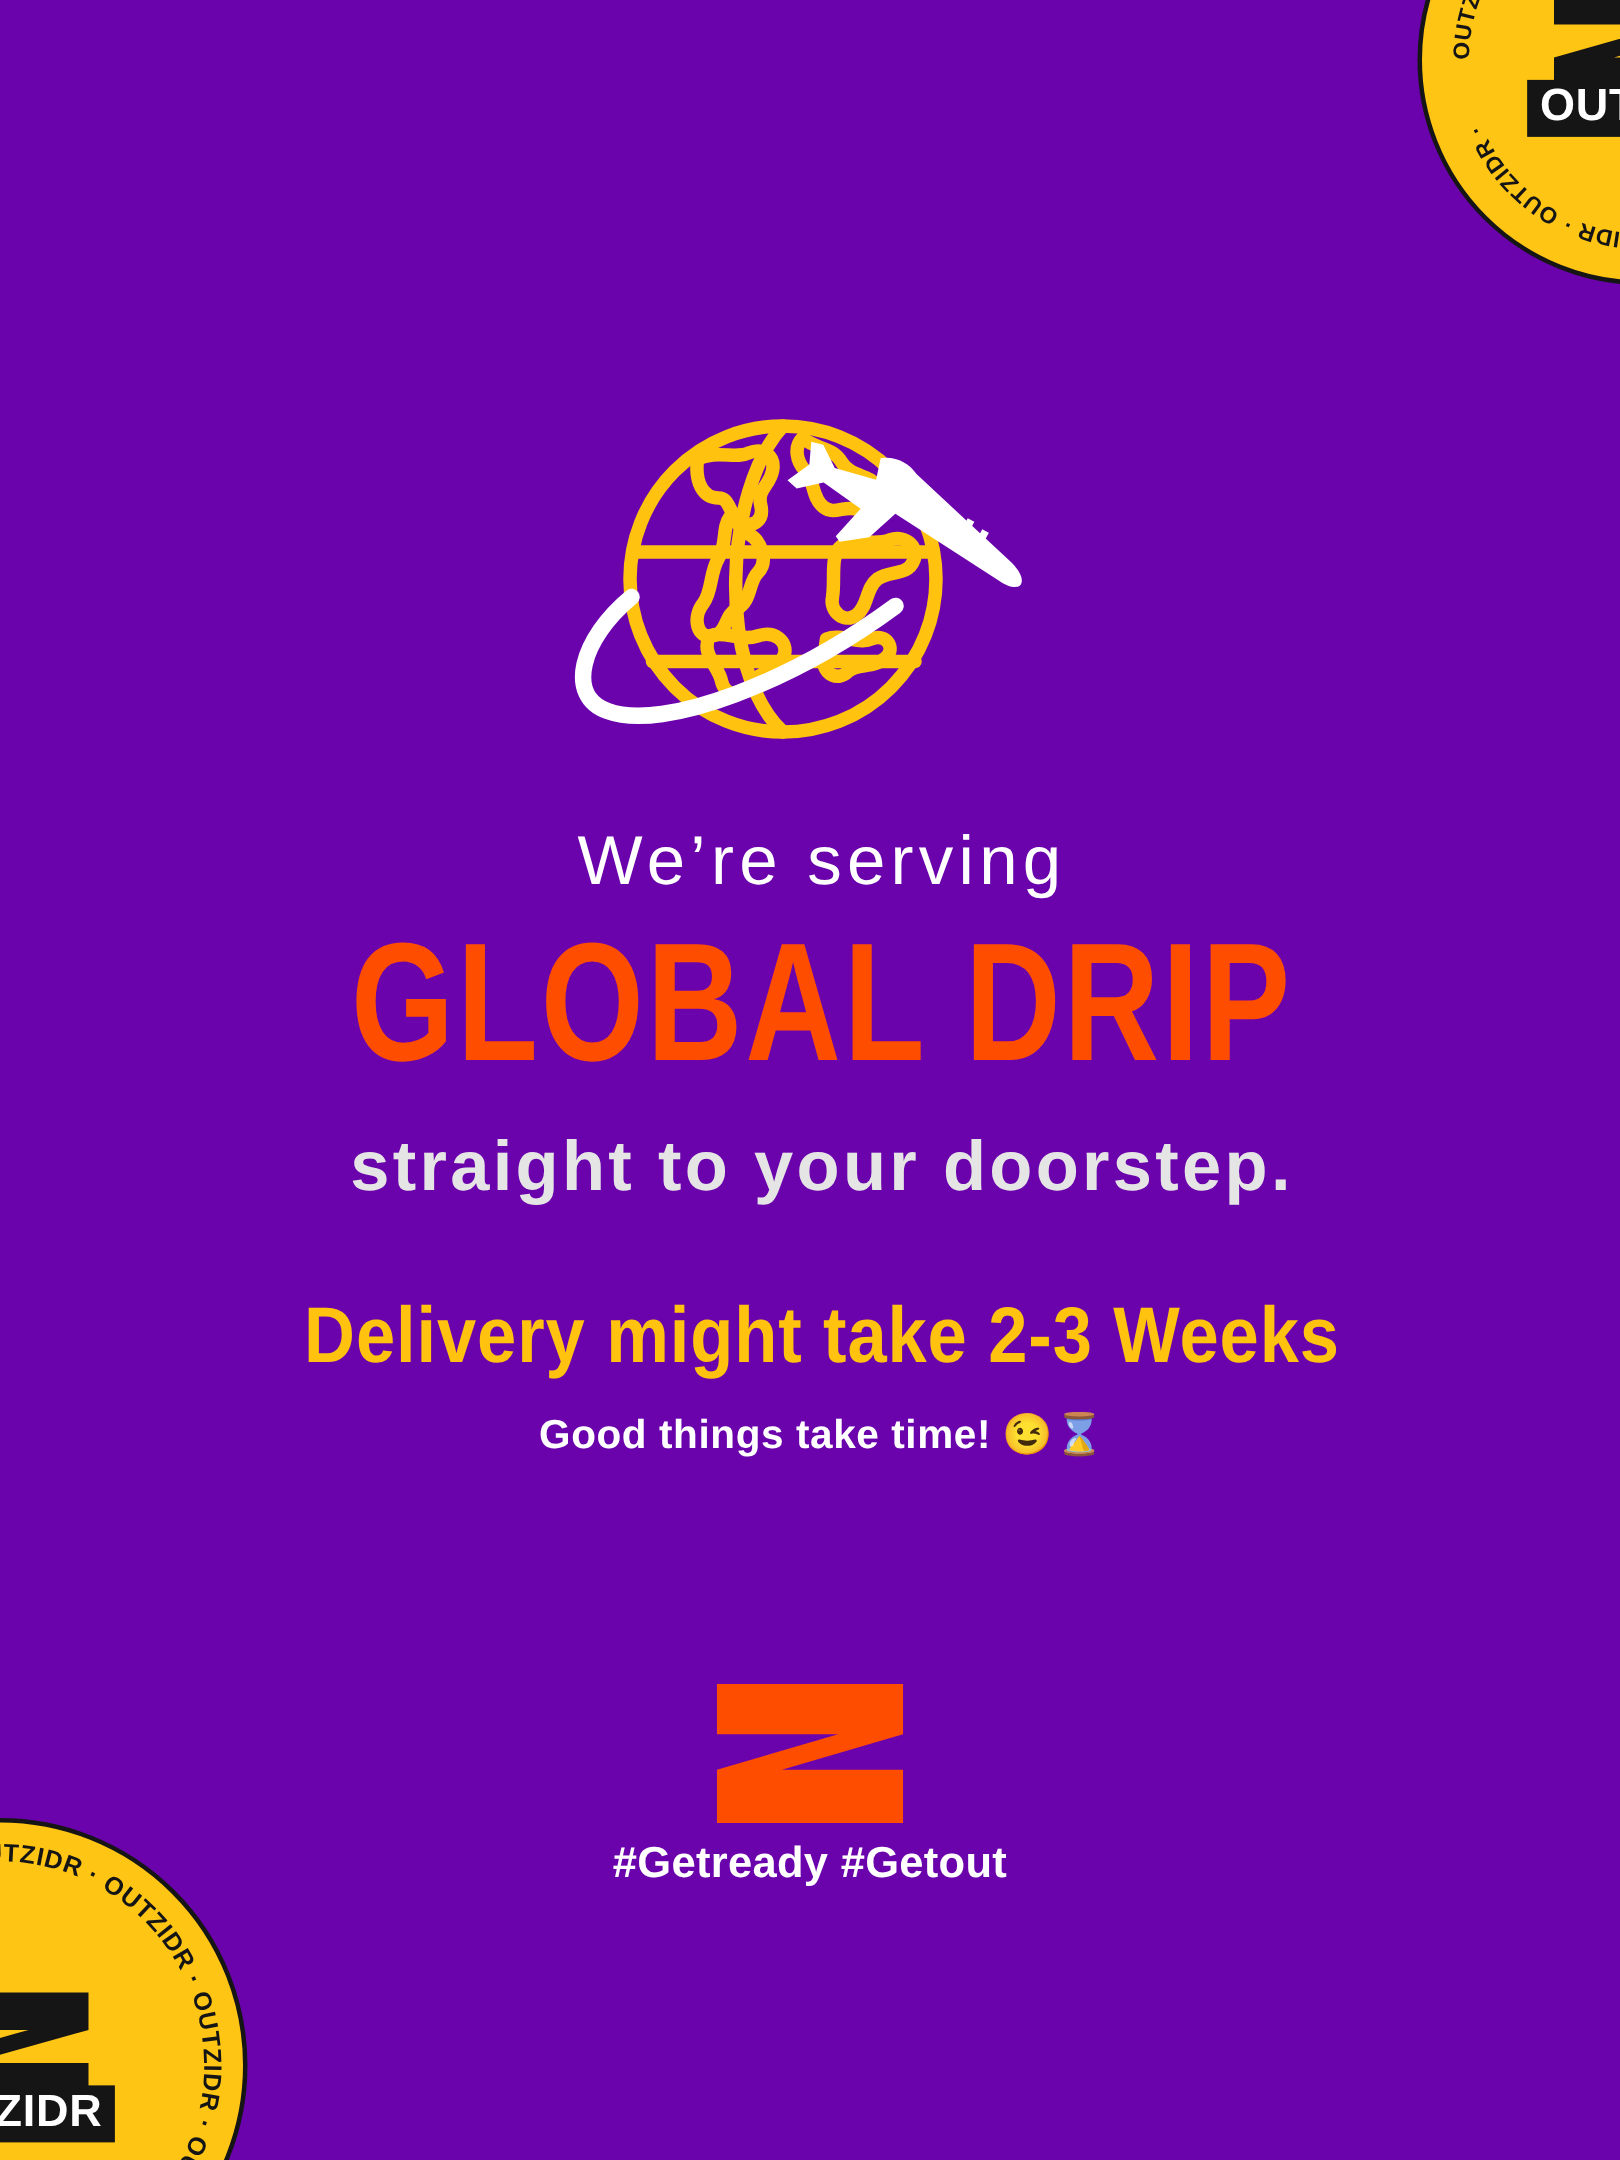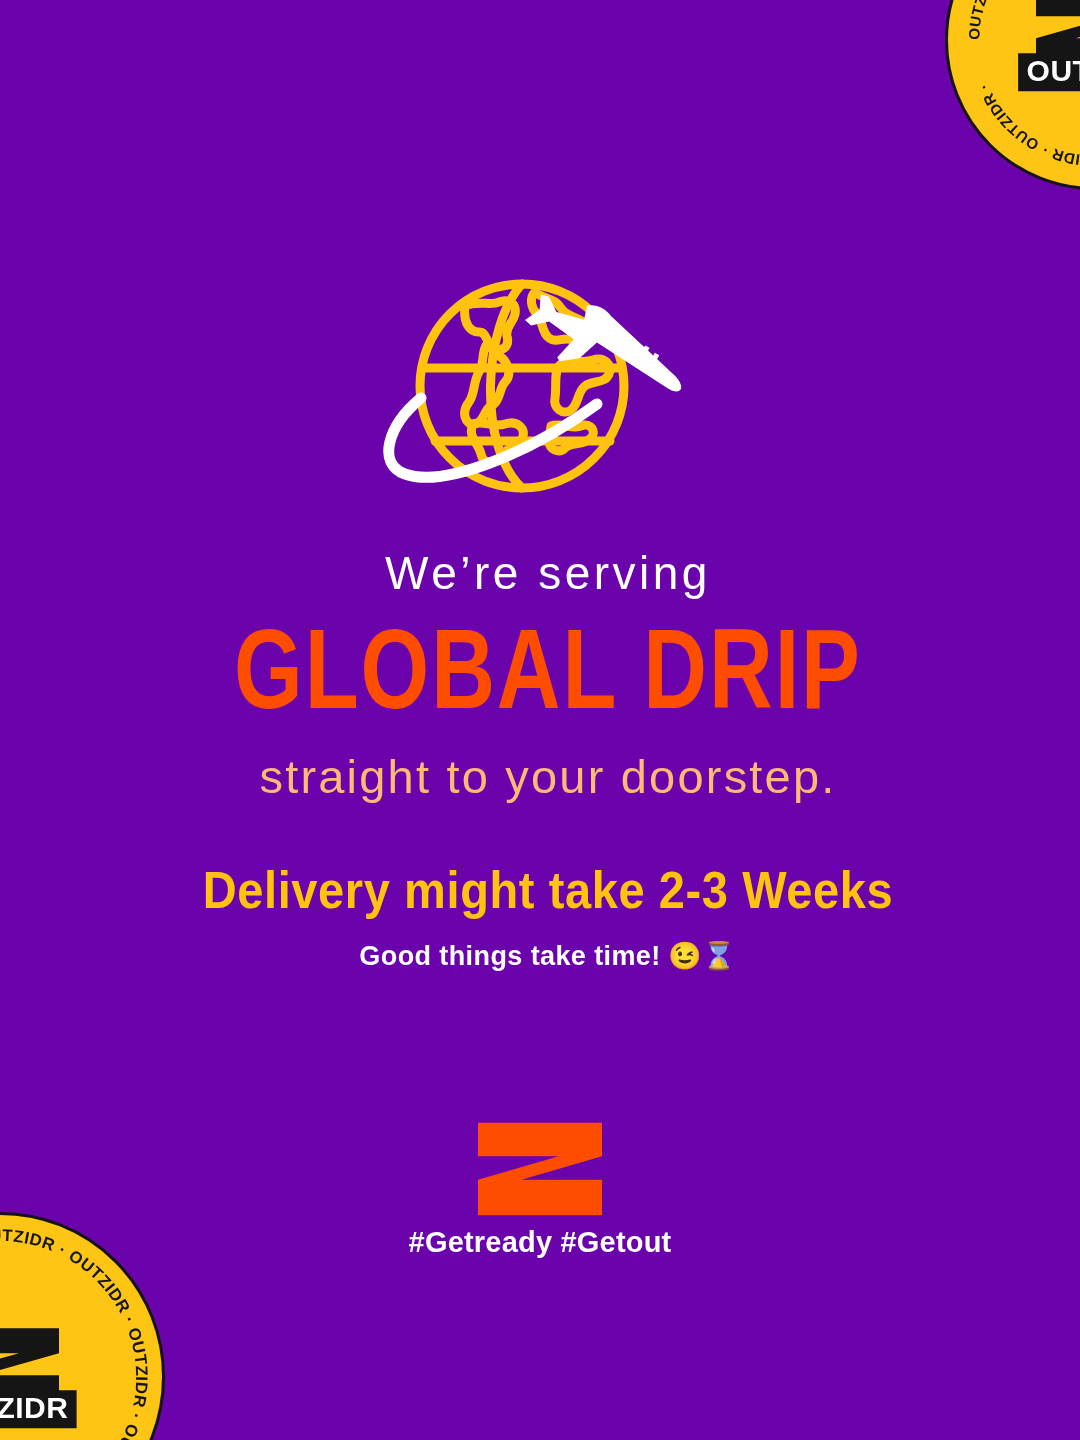--- a/index.html
+++ b/index.html
@@ -110,23 +110,23 @@
     color: #FF4D00;
     font-size: 92px;
     font-weight: 900;
     letter-spacing: 2px;
     line-height: 1.0;
     margin-top: 14px;
     transform: scaleY(1.22) scaleX(0.96);
     transform-origin: center top;
   }
   .line-doorstep {
-    color: #fdba74;
+    color: #e5e5e5;
     font-size: 47px;
-    font-weight: 400;
+    font-weight: 700;
     letter-spacing: 2.2px;
     line-height: 1.1;
     margin-top: 46px;
   }
   .line-delivery {
     color: #FFC20E;
     font-size: 47px;
     font-weight: 800;
     letter-spacing: 0.6px;
     line-height: 1.1;

